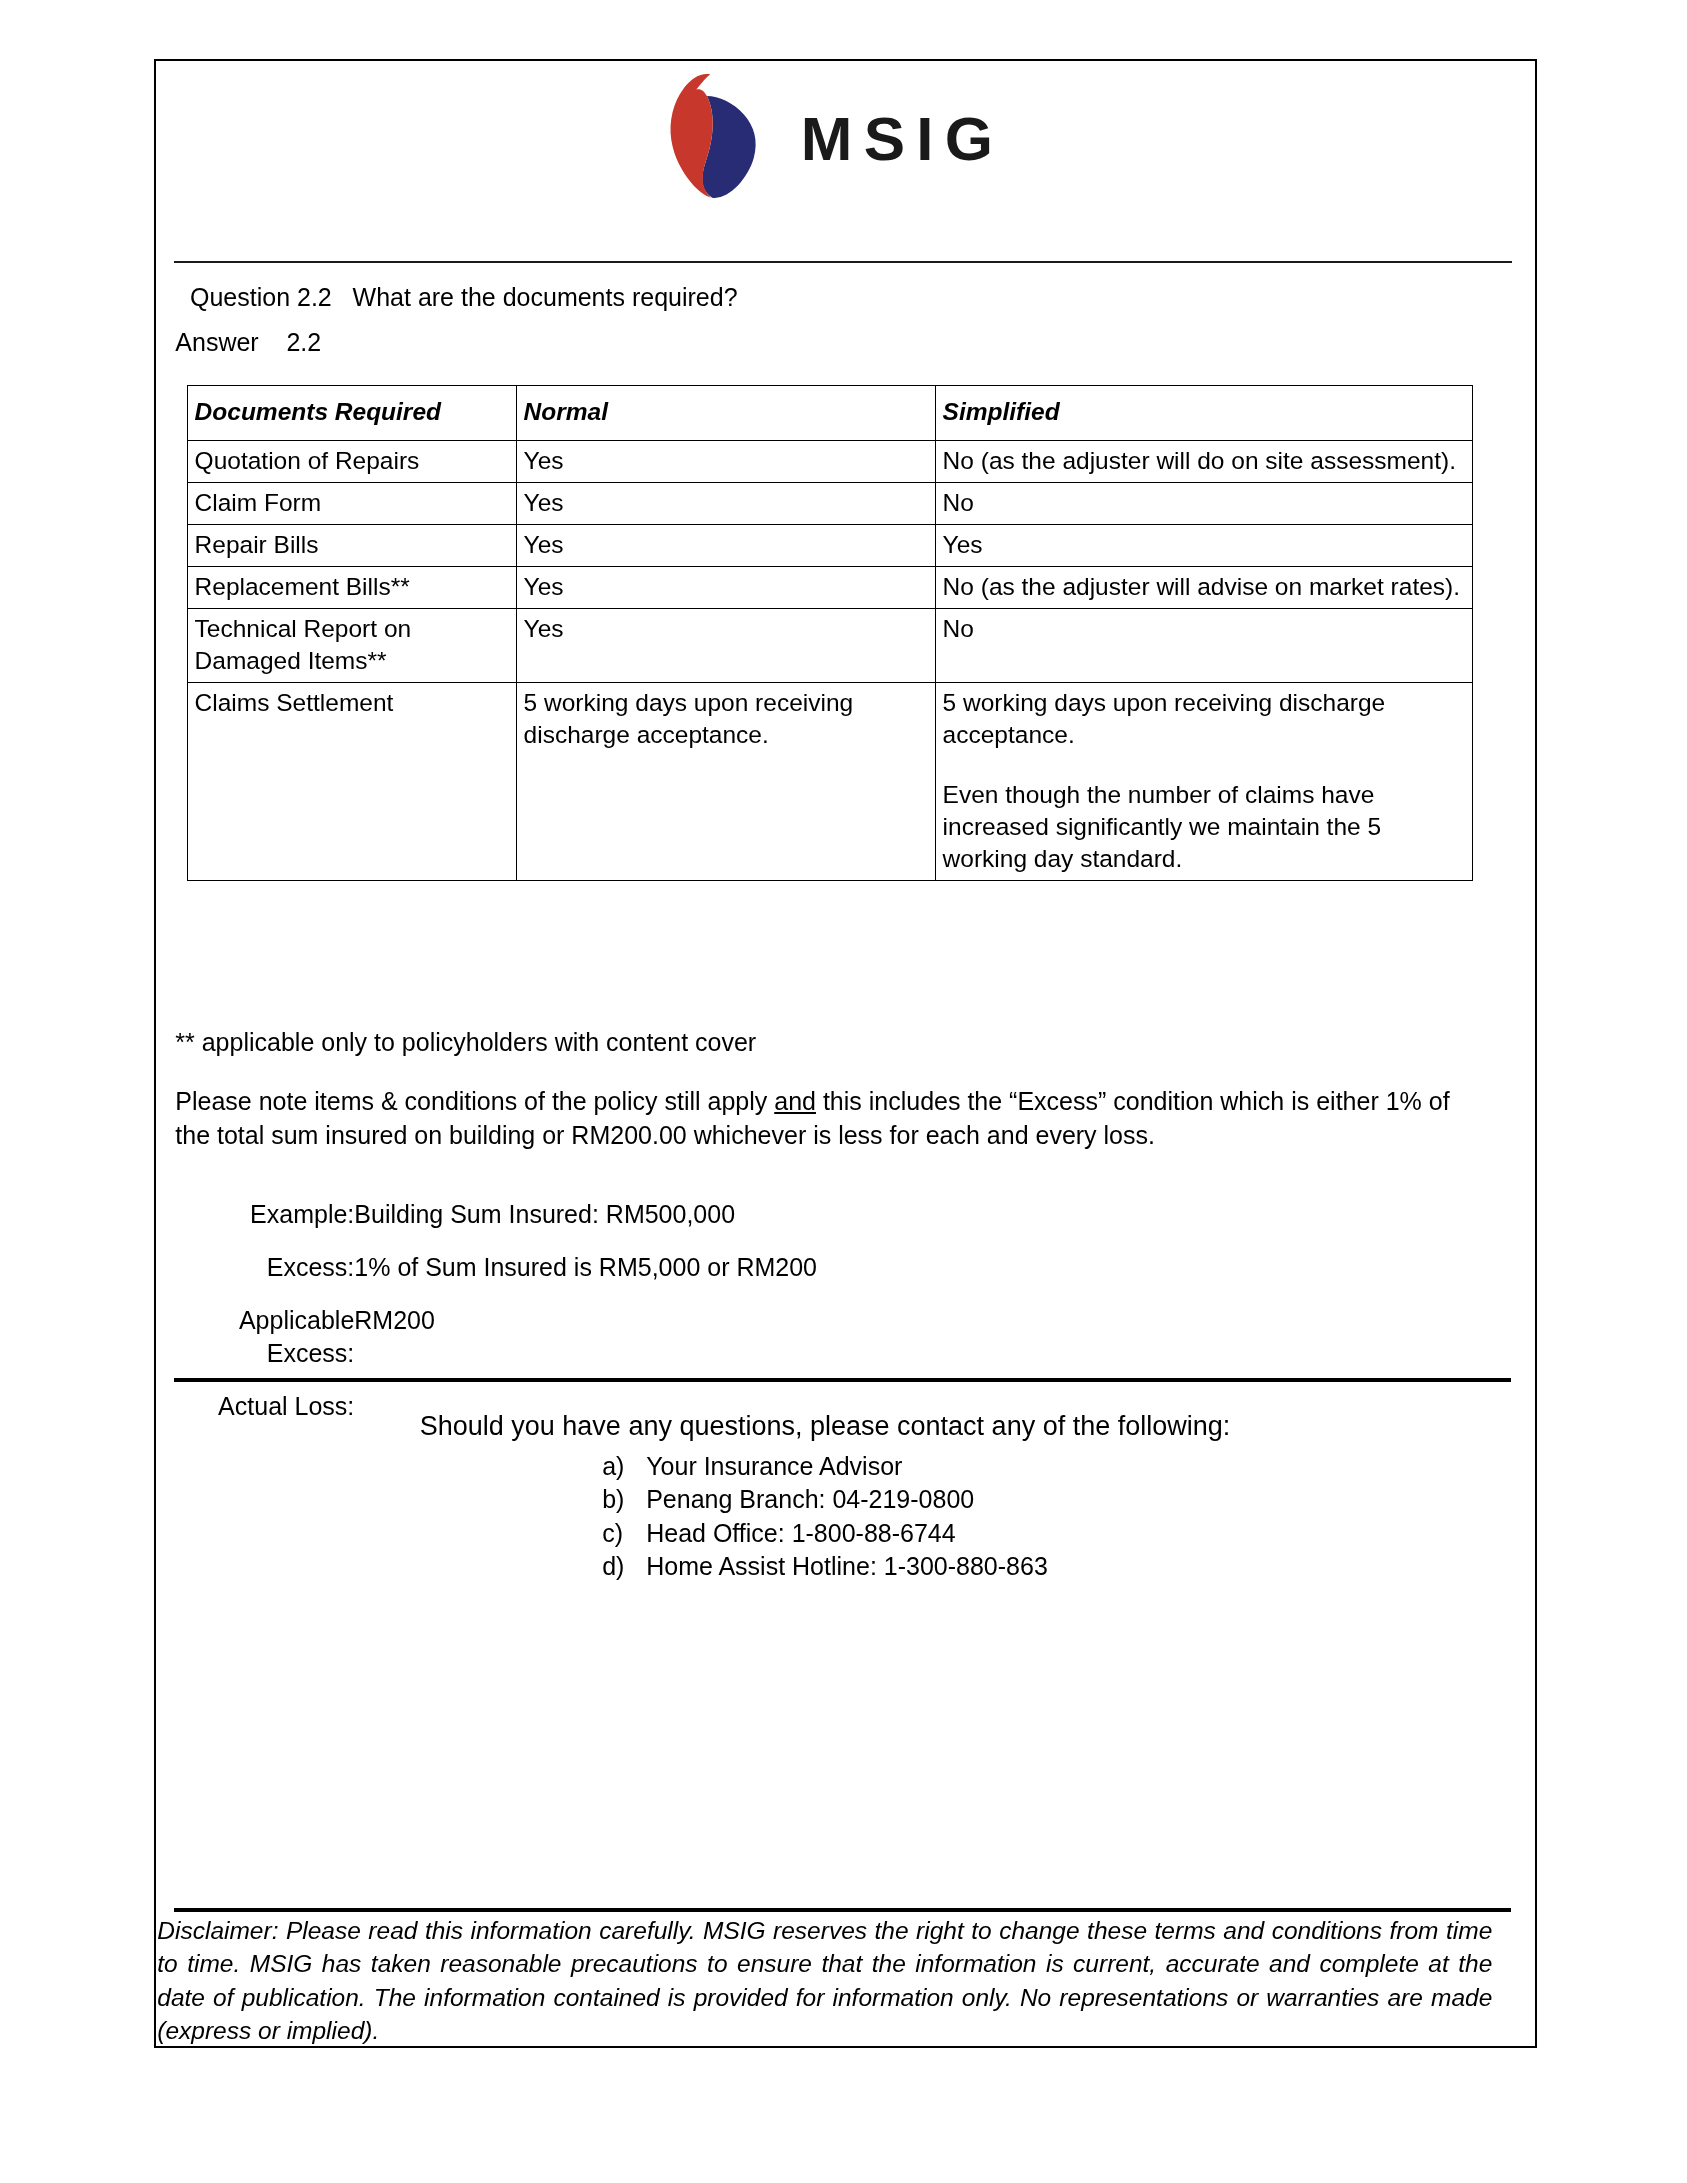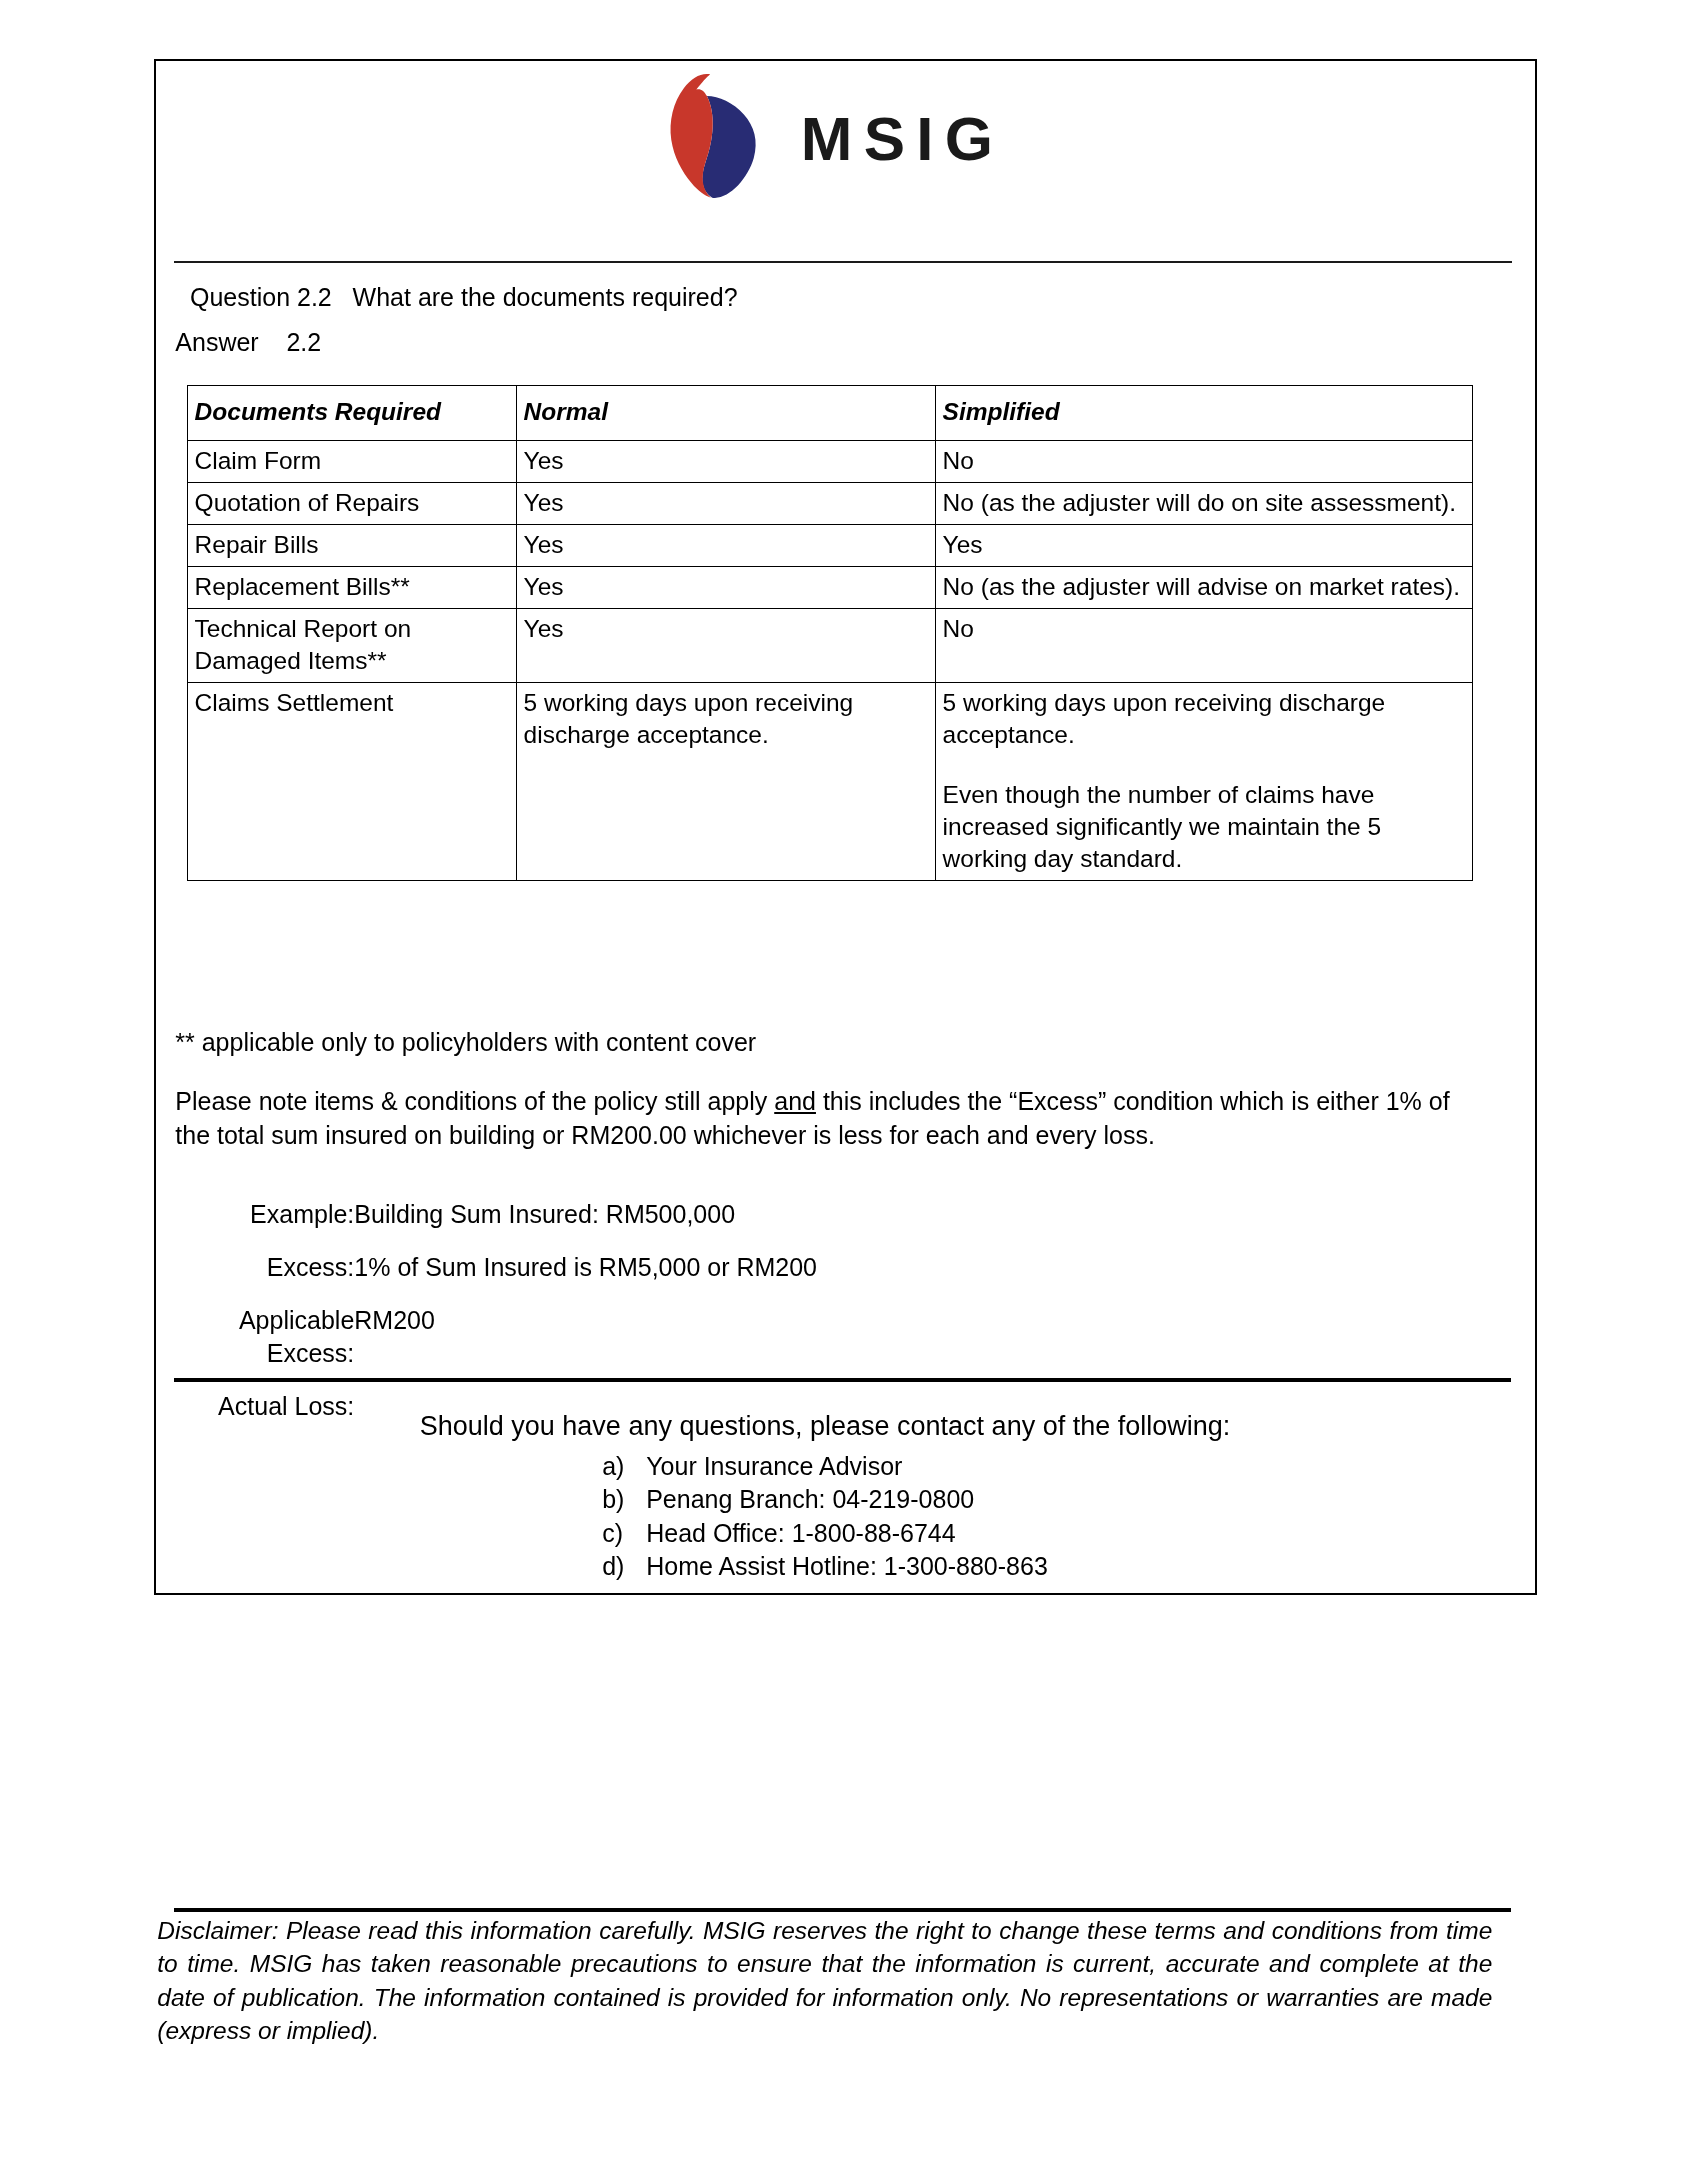--- a/index.html
+++ b/index.html
@@ -14,21 +14,21 @@
     color: #000000;
     -webkit-font-smoothing: antialiased;
   }
 
   
   .page-frame {
     position: absolute;
     left: 154px;
     top: 59px;
     width: 1383px;
-    height: 1536px;
+    height: 1989px;
     border: 2.6px solid #000000;
     box-sizing: border-box;
     background: #ffffff;
   }
 
   .page-inner {
     position: relative;
     width: 100%;
     height: 100%;
   }
@@ -245,35 +245,35 @@
       </colgroup>
       <thead>
         <tr>
           <th>Documents Required</th>
           <th>Normal</th>
           <th>Simplified</th>
         </tr>
       </thead>
       <tbody>
         <tr>
+          <td>Quotation of Repairs</td>
+          <td>
+              <p class="cell-para">Yes</p>
+            </td>
+          <td>
+              <p class="cell-para">No (as the adjuster will do on site assessment).</p>
+            </td>
+        </tr>
+        <tr>
           <td>Claim Form</td>
           <td>
               <p class="cell-para">Yes</p>
             </td>
           <td>
               <p class="cell-para">No</p>
-            </td>
-        </tr>
-        <tr>
-          <td>Quotation of Repairs</td>
-          <td>
-              <p class="cell-para">Yes</p>
-            </td>
-          <td>
-              <p class="cell-para">No (as the adjuster will do on site assessment).</p>
             </td>
         </tr>
         <tr>
           <td>Repair Bills</td>
           <td>
               <p class="cell-para">Yes</p>
             </td>
           <td>
               <p class="cell-para">Yes</p>
             </td>

